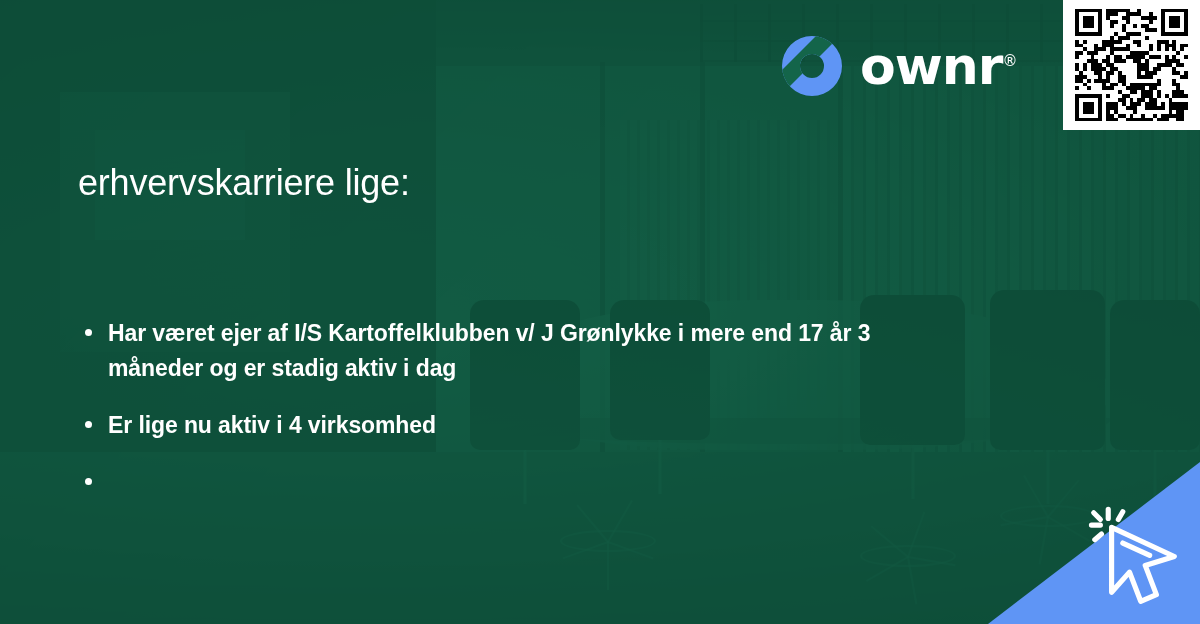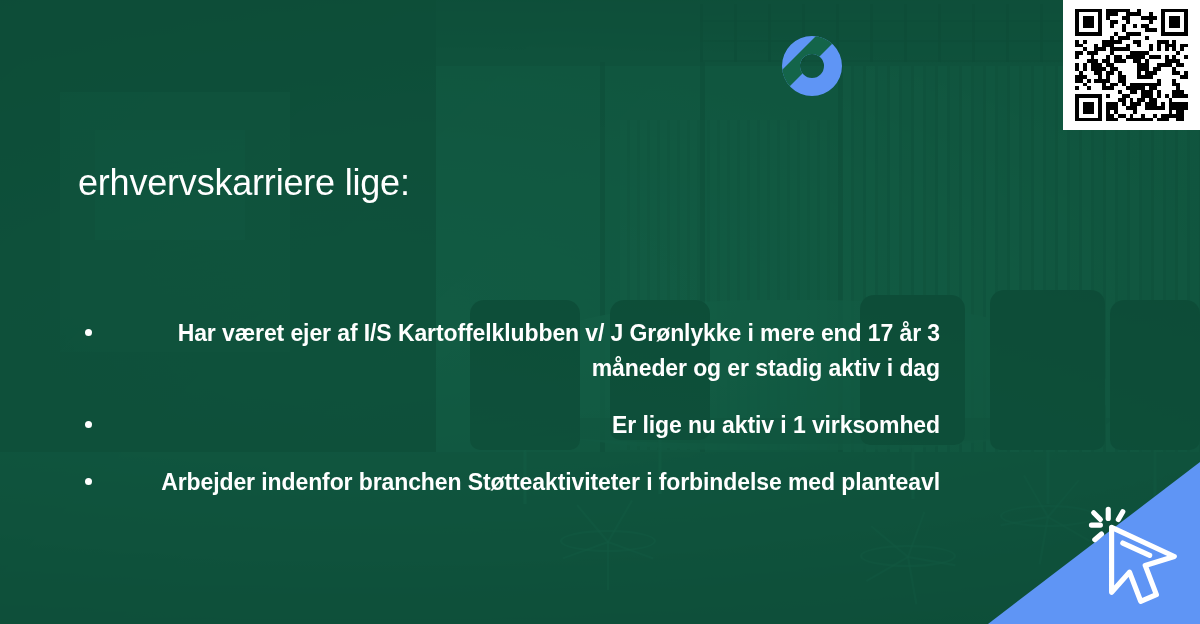--- a/index.html
+++ b/index.html
@@ -202,21 +202,20 @@
   }
   .bullets li{
     position:relative;
     padding-left:28px;
     font-size:23px;
     font-weight:bold;
     color:#ffffff;
     line-height:1.52;
     margin-bottom:22px;
     letter-spacing:-0.1px;
-    text-align:right;
   }
   .bullets li .dot{
     position:absolute; left:5px; top:13px;
     width:7px; height:7px; border-radius:50%;
     background:#ffffff;
   }
 </style>
 </head>
 <body>
 
@@ -280,20 +279,21 @@
           <clipPath id="ringclip">
             <path d="M32 2a30 30 0 1 1 0 60a30 30 0 0 1 0-60Zm0 18a12 12 0 1 0 0 24a12 12 0 0 0 0-24Z" clip-rule="evenodd"></path>
           </clipPath>
         </defs>
         <g clip-path="url(#ringclip)">
           <rect x="0" y="0" width="64" height="64" fill="#5f95f5"></rect>
           <path d="M-10 48 L48 -10 L60 2 L2 60 Z" fill="#14654a"></path>
         </g>
       </svg>
     </span>
+    <span class="logo-word"><span>ownr</span><span class="logo-reg">®</span></span>
   </div>
 
   <div class="qr-panel">
     <div class="qr" id="qr">
         <i></i>
         <i></i>
         <i></i>
         <i></i>
         <i></i>
         <i></i>
@@ -1134,22 +1134,22 @@
         <i style="background: rgb(255, 255, 255);"></i>
       </div>
   </div>
 
   <div class="content">
     <div class="subtitle">erhvervskarriere lige:</div>
   </div>
 
   <ul class="bullets" id="bullets">
       <li><span class="dot"></span><span>Har været ejer af I/S Kartoffelklubben v/ J Grønlykke i mere end 17 år 3 måneder og er stadig aktiv i dag</span></li>
-      <li><span class="dot"></span><span>Er lige nu aktiv i 1 virksomhed</span></li>
-      <li><span class="dot"></span><span>Arbejder indenfor branchen Støtteaktiviteter i forbindelse med planteavl</span></li>
+      <li><span class="dot"></span><span>Er lige nu aktiv i 4 virksomhed</span></li>
+      <li><span class="dot"></span></li>
     </ul>
 
   <div class="corner"></div>
   <svg class="cursor" viewBox="0 0 100 100">
     <g fill="none" stroke="#ffffff" stroke-width="4.6" stroke-linecap="round" stroke-linejoin="round">
       <path d="M30 28 L86 54 L60 62 L70 88 L56 94 L46 68 L30 86 Z"></path>
       <path d="M40 42 L64 53"></path>
       <path d="M27 12 L27 20"></path>
       <path d="M12 26 L20 26"></path>
       <path d="M14 15 L20 21"></path>

